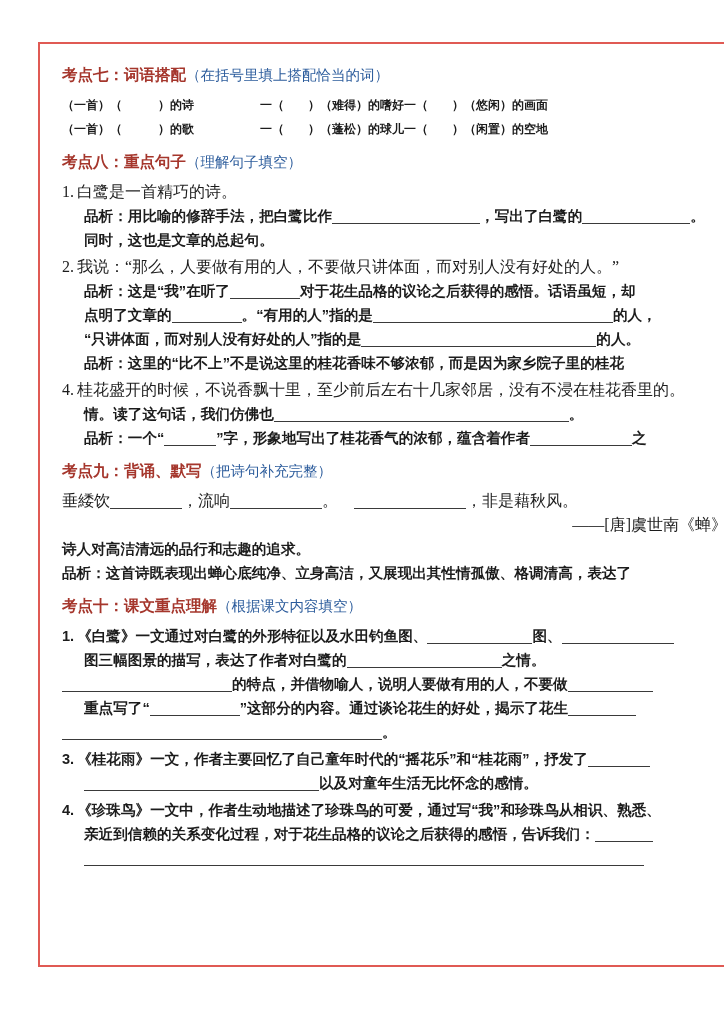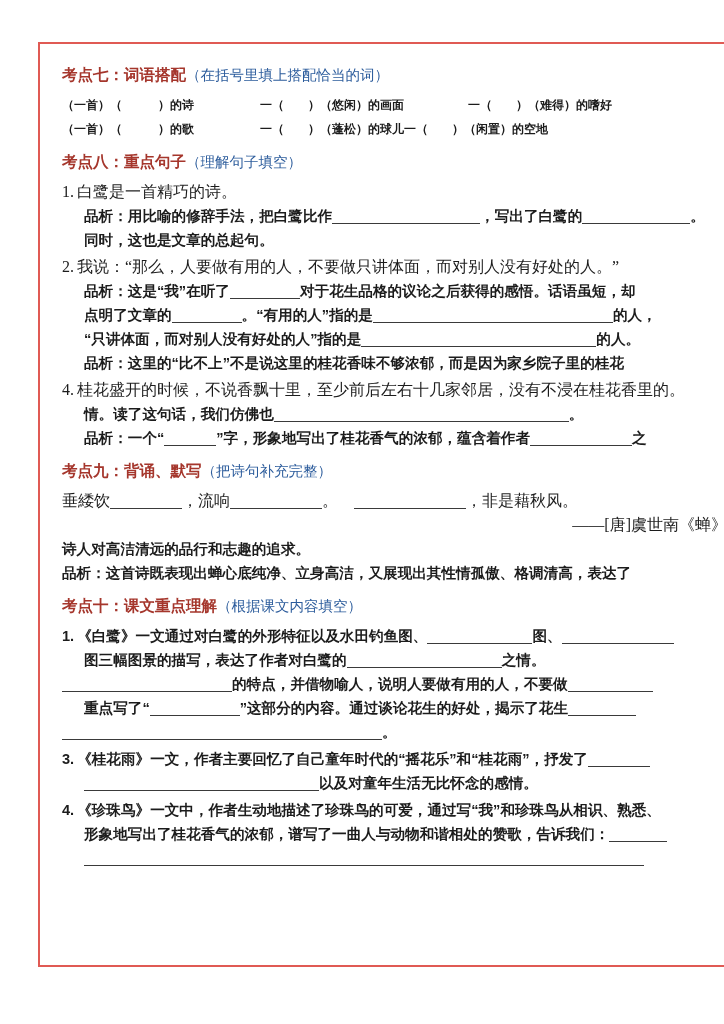--- a/index.html
+++ b/index.html
@@ -52,22 +52,22 @@
   }
 </style>
 </head>
 <body>
 
 <div class="sheet">
   <div>
       <div class="heading"><span class="h-title">考点七：词语搭配</span><span class="h-note">（在括号里填上搭配恰当的词）</span></div>
       <div class="pair-row">
         <span class="pair-cell c0">（一首）（　　　）的诗</span>
+        <span class="pair-cell c2">一（　　）（难得）的嗜好</span>
         <span class="pair-cell c1">一（　　）（悠闲）的画面</span>
-        <span class="pair-cell c2">一（　　）（难得）的嗜好</span>
       </div>
       <div class="pair-row">
         <span class="pair-cell c0">（一首）（　　　）的歌</span>
         <span class="pair-cell c2">一（　　）（蓬松）的球儿</span>
         <span class="pair-cell c1">一（　　）（闲置）的空地</span>
       </div>
       <div class="heading"><span class="h-title">考点八：重点句子</span><span class="h-note">（理解句子填空）</span></div>
       <div class="line kai numbered"><span class="num">1.</span><span>白鹭是一首精巧的诗。</span></div>
       <div class="line hei indent1"><span>品析：用比喻的修辞手法，把白鹭比作</span><span class="blank" style="width: 148px;"></span><span>，写出了白鹭的</span><span class="blank" style="width: 108px;"></span><span>。</span></div>
       <div class="line hei indent1"><span>同时，这也是文章的总起句。</span></div>
@@ -86,18 +86,18 @@
       <div class="line hei"><span>品析：这首诗既表现出蝉心底纯净、立身高洁，又展现出其性情孤傲、格调清高，表达了</span></div>
       <div class="heading"><span class="h-title">考点十：课文重点理解</span><span class="h-note">（根据课文内容填空）</span></div>
       <div class="line hei numbered"><span class="num">1.</span><span>《白鹭》一文通过对白鹭的外形特征以及水田钓鱼图、</span><span class="blank" style="width: 105px;"></span><span>图、</span><span class="blank" style="width: 112px;"></span></div>
       <div class="line hei indent1"><span>图三幅图景的描写，表达了作者对白鹭的</span><span class="blank" style="width: 155px;"></span><span>之情。</span></div>
       <div class="line hei"><span class="blank" style="width: 170px;"></span><span>的特点，并借物喻人，说明人要做有用的人，不要做</span><span class="blank" style="width: 85px;"></span></div>
       <div class="line hei indent1"><span>重点写了“</span><span class="blank" style="width: 90px;"></span><span>”这部分的内容。通过谈论花生的好处，揭示了花生</span><span class="blank" style="width: 68px;"></span></div>
       <div class="line hei"><span class="blank" style="width: 320px;"></span><span>。</span></div>
       <div class="line hei numbered"><span class="num">3.</span><span>《桂花雨》一文，作者主要回忆了自己童年时代的“摇花乐”和“桂花雨”，抒发了</span><span class="blank" style="width: 62px;"></span></div>
       <div class="line hei indent1"><span class="blank" style="width: 235px;"></span><span>以及对童年生活无比怀念的感情。</span></div>
       <div class="line hei numbered"><span class="num">4.</span><span>《珍珠鸟》一文中，作者生动地描述了珍珠鸟的可爱，通过写“我”和珍珠鸟从相识、熟悉、</span></div>
-      <div class="line hei indent1"><span>形象地写出了桂花香气的浓郁，谱写了一曲人与动物和谐相处的赞歌，告诉我们：</span><span class="blank" style="width: 58px;"></span></div>
+      <div class="line hei indent1"><span>亲近到信赖的关系变化过程，对于花生品格的议论之后获得的感悟，告诉我们：</span><span class="blank" style="width: 58px;"></span></div>
       <div class="line hei indent1"><span class="blank" style="width: 560px;"></span></div>
     </div>
 </div>
 
 <div class="footer">第2页，共20页</div>
 
 </body></html>

